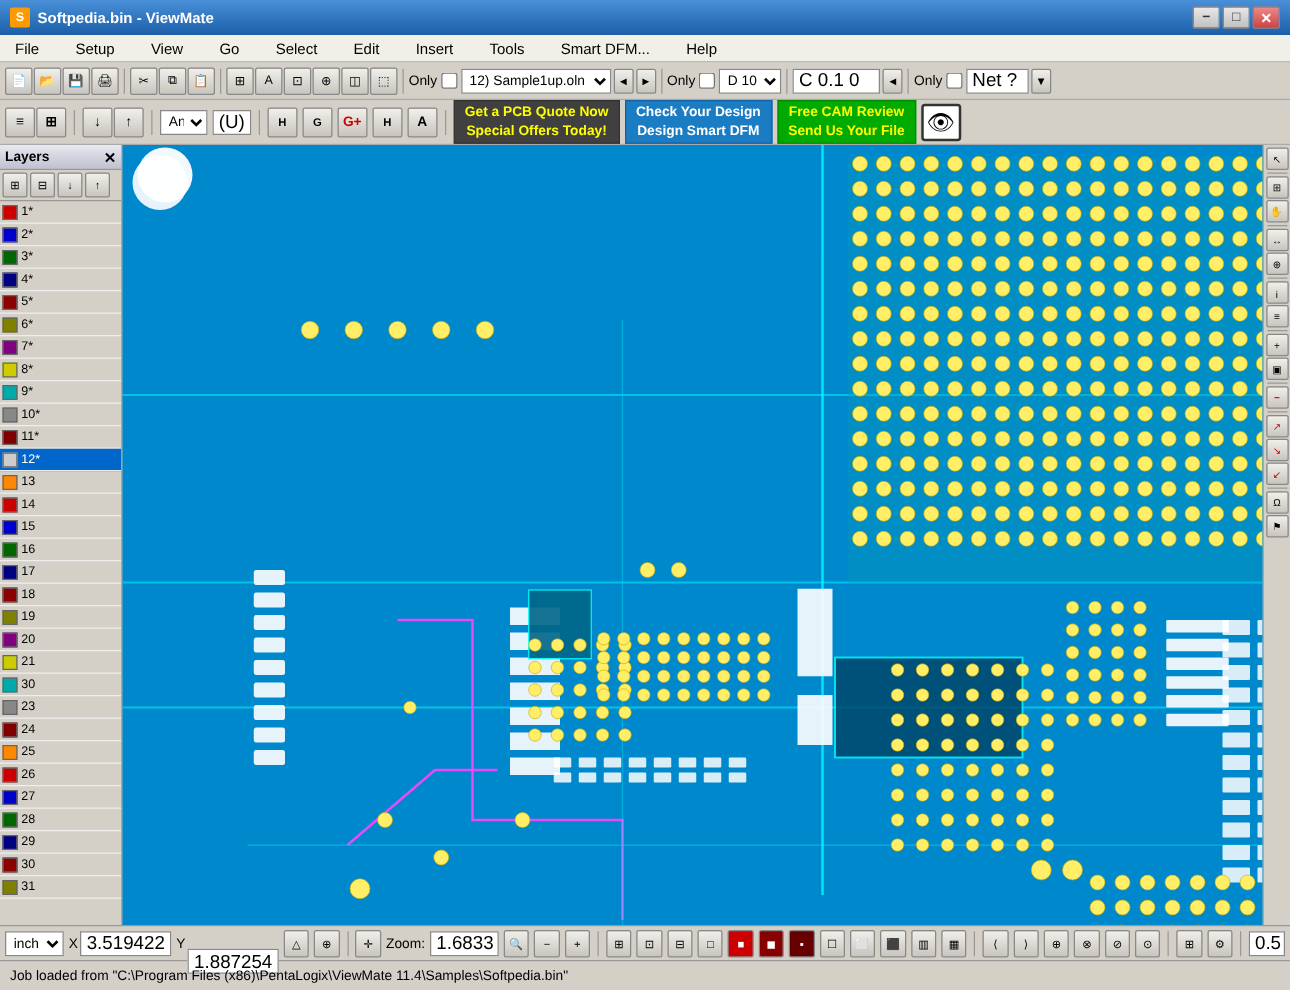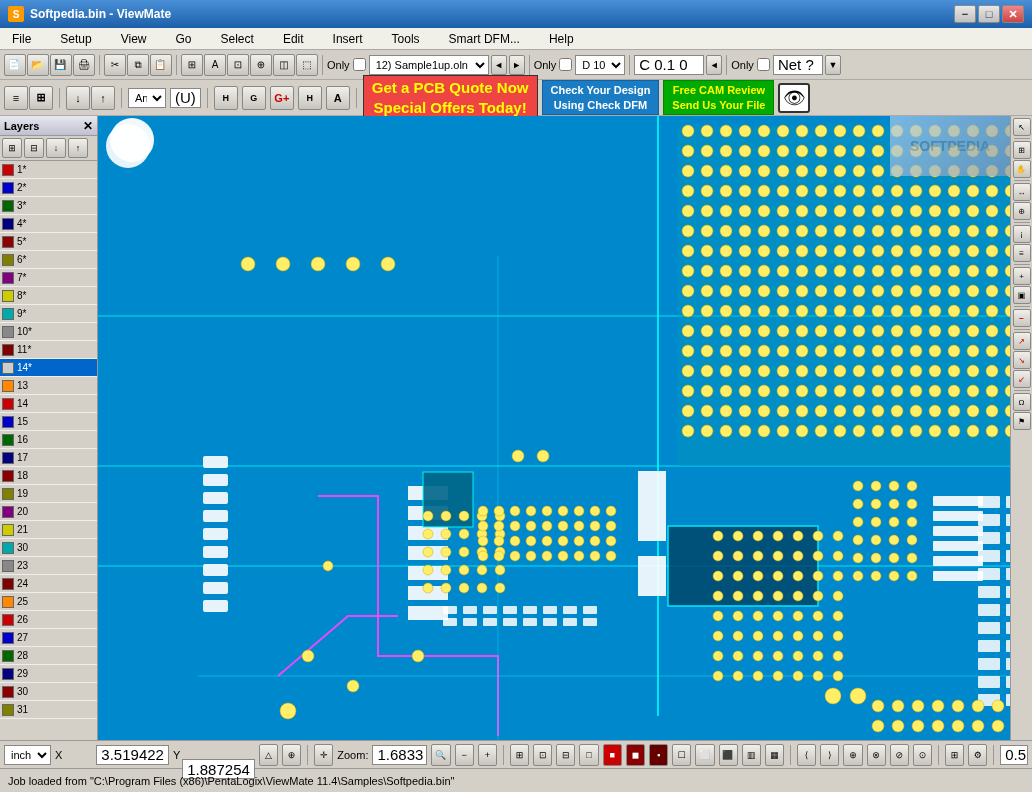--- a/index.html
+++ b/index.html
@@ -60,21 +60,21 @@
     #toolbar2 {
       background: #d4d0c8; height: 36px; display: flex; align-items: center;
       padding: 2px 4px; border-bottom: 1px solid #aaa; gap: 4px;
     }
     .tb2-btn {
       width: 24px; height: 24px; background: linear-gradient(to bottom, #f0efea, #c8c5be);
       border: 1px solid #888; border-radius: 2px; cursor: pointer;
       display: flex; align-items: center; justify-content: center; font-size: 11px; font-weight: bold;
     }
     .banner-pcb {
-      background: #ef4444; color: #ff0; padding: 2px 8px; font-size: 15px; font-weight: bold;
+      background: #404040; color: #ff0; padding: 2px 8px; font-size: 11px; font-weight: bold;
       cursor: pointer; text-align: center; line-height: 1.3; border: 1px solid #333;
     }
     .banner-dfm {
       background: #1a7dc4; color: white; padding: 2px 8px; font-size: 11px; font-weight: bold;
       cursor: pointer; text-align: center; line-height: 1.3; border: 1px solid #1460a0;
     }
     .banner-cam {
       background: #00aa00; color: #ffff00; padding: 2px 8px; font-size: 11px; font-weight: bold;
       cursor: pointer; text-align: center; line-height: 1.3; border: 1px solid #008800;
     }
@@ -274,21 +274,21 @@
   <div class="tb2-btn" style="font-size:9px;">H</div>
   <div class="tb2-btn" style="font-size:11px;font-weight:bold;">A</div>
   <div class="tb-separator"></div>
 
   <div class="banner-pcb">
     <div>Get a PCB Quote Now</div>
     <div>Special Offers Today!</div>
   </div>
   <div class="banner-dfm">
     <div>Check Your Design</div>
-    <div>Using Check DFM</div>
+    <div>Design Smart DFM</div>
   </div>
   <div class="banner-cam">
     <div>Free CAM Review</div>
     <div>Send Us Your File</div>
   </div>
   <div class="eye-btn">👁</div>
 </div>
 
 <div id="main-area">
 
@@ -344,21 +344,21 @@
         <div class="layer-row">
           <div class="layer-color" style="background: rgb(136, 136, 136);"></div>
           <span>10*</span>
         </div>
         <div class="layer-row">
           <div class="layer-color" style="background: rgb(128, 0, 0);"></div>
           <span>11*</span>
         </div>
         <div class="layer-row selected">
           <div class="layer-color" style="background: rgb(204, 204, 204);"></div>
-          <span>14*</span>
+          <span>12*</span>
         </div>
         <div class="layer-row">
           <div class="layer-color" style="background: rgb(255, 136, 0);"></div>
           <span>13</span>
         </div>
         <div class="layer-row">
           <div class="layer-color" style="background: rgb(204, 0, 0);"></div>
           <span>14</span>
         </div>
         <div class="layer-row">
@@ -1059,23 +1059,20 @@
         <circle cx="880" cy="630" r="6" fill="#ffee66" stroke="#ccaa00" stroke-width="0.5"></circle>
         <circle cx="900" cy="630" r="6" fill="#ffee66" stroke="#ccaa00" stroke-width="0.5"></circle>
         <circle cx="920" cy="630" r="6" fill="#ffee66" stroke="#ccaa00" stroke-width="0.5"></circle>
         <circle cx="150" cy="148" r="7" fill="#ffee66" stroke="#ccaa00" stroke-width="0.5"></circle>
         <circle cx="185" cy="148" r="7" fill="#ffee66" stroke="#ccaa00" stroke-width="0.5"></circle>
         <circle cx="220" cy="148" r="7" fill="#ffee66" stroke="#ccaa00" stroke-width="0.5"></circle>
         <circle cx="255" cy="148" r="7" fill="#ffee66" stroke="#ccaa00" stroke-width="0.5"></circle>
         <circle cx="290" cy="148" r="7" fill="#ffee66" stroke="#ccaa00" stroke-width="0.5"></circle>
       </svg>
 
-    <div id="softpedia-logo">
-      <span style="font-size:14px; color:#6688aa; font-weight:bold;">SOFTPEDIA</span>
-    </div>
 
     <div style="position:absolute;top:2px;left:12px;width:44px;height:44px;border-radius:50%;background:white;opacity:0.95;"></div>
   </div>
 
   <div id="right-toolbar">
     <div class="rt-btn">↖</div>
     <div class="rt-separator"></div>
     <div class="rt-btn">⊞</div>
     <div class="rt-btn">✋</div>
     <div class="rt-separator"></div>
@@ -1098,21 +1095,21 @@
     <div class="rt-btn">⚑</div>
   </div>
 </div>
 
 <div id="statusbar">
   <select class="status-combo" style="width:50px;">
     <option>inch</option>
   </select>
   <div style="display:flex;align-items:center;gap:2px;">
     <span>X</span>
-    <div class="status-field" style="min-width:70px;margin-left:32px;">3.519422</div>
+    <div class="status-field" style="min-width:70px;">3.519422</div>
   </div>
   <div style="display:flex;align-items:center;gap:2px;">
     <span>Y</span>
     <div class="status-field" style="min-width:70px;margin-top:29px;">1.887254</div>
   </div>
 
   <div class="status-btn">△</div>
   <div class="status-btn">⊕</div>
   <div class="status-separator"></div>
   <div class="status-btn">✛</div>

